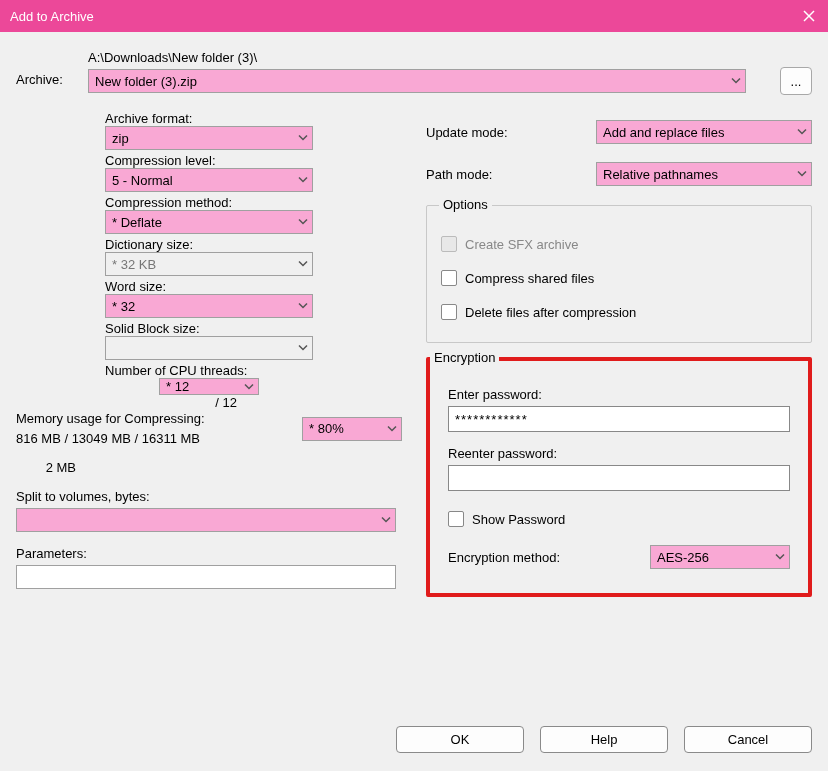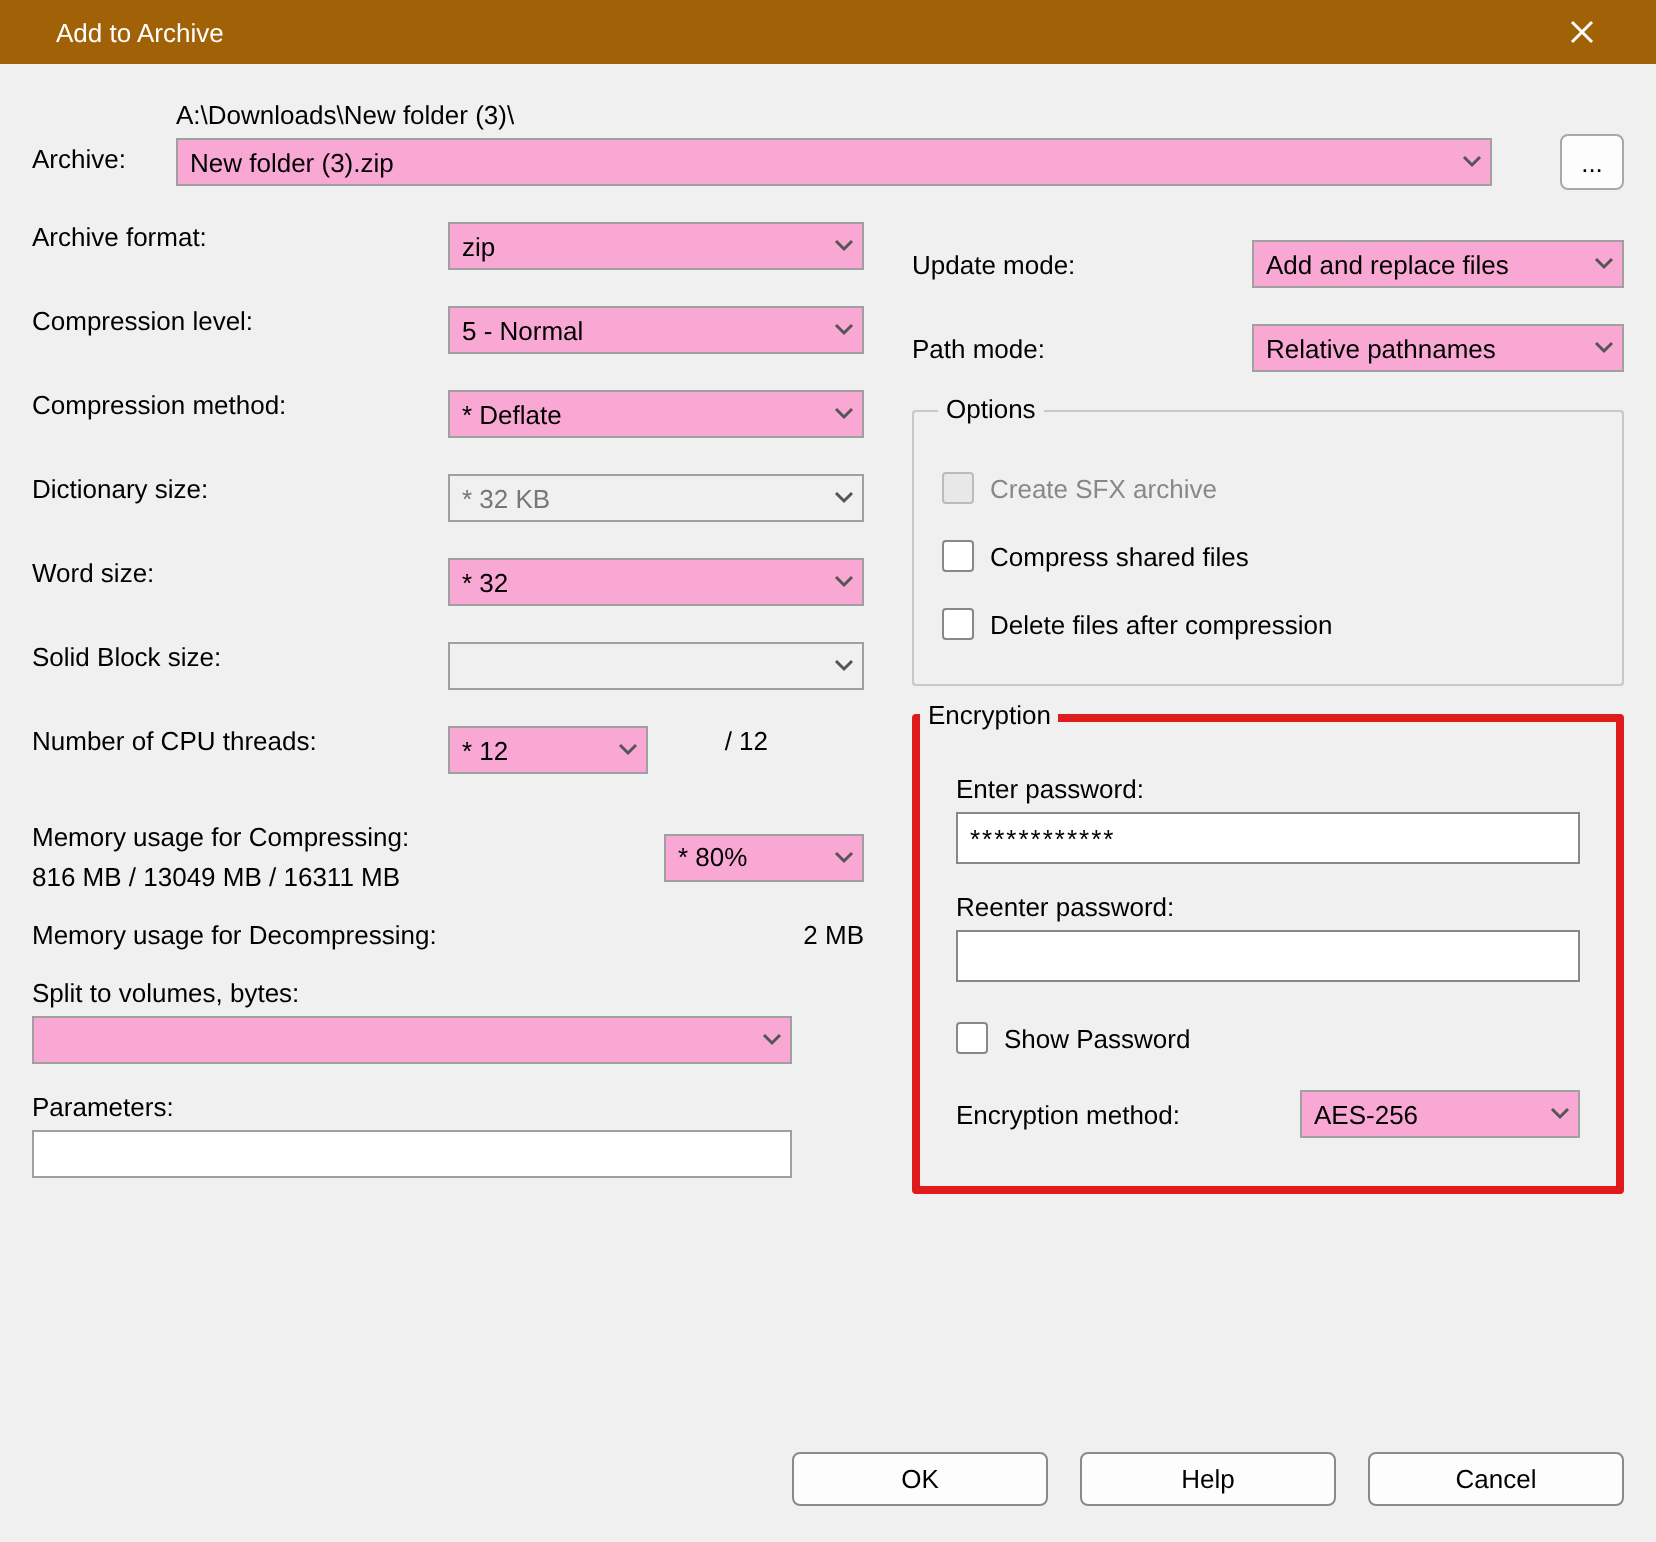--- a/index.html
+++ b/index.html
@@ -1,36 +1,36 @@
 <!DOCTYPE html>
 <html><head>
 <meta charset="utf-8">
 <style>
   * { box-sizing: border-box; font-family: "Segoe UI", Arial, sans-serif; }
   body { margin: 0; background: #f0f0f0; width: 828px; height: 771px; overflow: hidden; font-size: 13px; color: #000; }
-  .titlebar { background: #a16207; color: #fff; height: 32px; display: flex; align-items: center; justify-content: space-between; padding: 0 28px; }
+  .titlebar { background: #ec4899; color: #fff; height: 32px; display: flex; align-items: center; justify-content: space-between; padding: 0 10px; }
   .titlebar .title { font-size: 13px; }
   .titlebar .close { width: 18px; height: 18px; display:flex; align-items:center; justify-content:center; cursor:pointer; }
   .titlebar .close svg { width: 12px; height: 12px; stroke:#fff; stroke-width:1.5; }
   .content { padding: 18px 16px 10px 16px; position: relative; }
   .archive-row { display:flex; align-items:flex-start; margin-bottom: 16px; }
   .archive-label { width: 72px; padding-top: 22px; }
   .archive-main { flex:1; }
   .path-text { font-size: 13px; margin-bottom: 2px; }
   .combo-row { display:flex; align-items:center; gap:10px; }
   .combo { position:relative; background:#f9a8d4; border:1px solid #a0a0a0; height:24px; display:flex; align-items:center; padding:0 22px 0 6px; font-size:13px; }
   .combo.disabled { background:#f0f0f0; color:#777; }
   .combo .chev { position:absolute; right:4px; top:50%; transform:translateY(-50%); pointer-events:none; }
   .combo .chev svg { width:10px; height:10px; stroke:#555; stroke-width:1.5; fill:none; }
   .archive-combo { flex:1; }
   .browse-btn { width:32px; height:28px; background:#fdfdfd; border:1px solid #a8a8a8; border-radius:4px; display:flex; align-items:center; justify-content:center; cursor:pointer; margin-left: 24px; }
   .columns { display:flex; gap: 24px; }
   .col-left { flex:1; }
   .col-right { flex:1; }
-  .field-row { display:flex; align-items:flex-start; height: 42px; }
+  .field-row { display:flex; align-items:center; height: 42px; flex-direction: column; }
   .field-label { width: 208px; font-size:13px; }
   .field-ctrl { width: 208px; }
   .thread-row .field-ctrl { width: 100px; }
   .thread-right { width: 64px; text-align:right; padding-right:4px; font-size:13px; }
   .mem-block { margin-top: 4px; }
   .mem-row { display:flex; align-items:center; }
   .mem-left { flex:1; font-size:13px; line-height:1.5; }
   .mem-ctrl { width: 100px; }
   .mem-decomp-row { display:flex; align-items:center; margin-top:12px; }
   .mem-decomp-left { flex:1; font-size:13px; }
@@ -174,21 +174,20 @@
             <div>816 MB / 13049 MB / 16311 MB</div>
           </div>
           <div class="combo mem-ctrl">
             <span>* 80%</span>
             <span class="chev"><svg viewBox="0 0 10 10">
                   <polyline points="1,3 5,7 9,3"></polyline>
                 </svg></span>
           </div>
         </div>
         <div class="mem-decomp-row">
-          <div class="mem-decomp-left">Memory usage for Decompressing:</div>
           <div class="mem-decomp-right">2 MB</div>
         </div>
       </div>
 
       <div class="full-row">
         <div class="label">Split to volumes, bytes:</div>
         <div class="combo full-combo">
           <span></span>
           <span class="chev"><svg viewBox="0 0 10 10">
                 <polyline points="1,3 5,7 9,3"></polyline>

